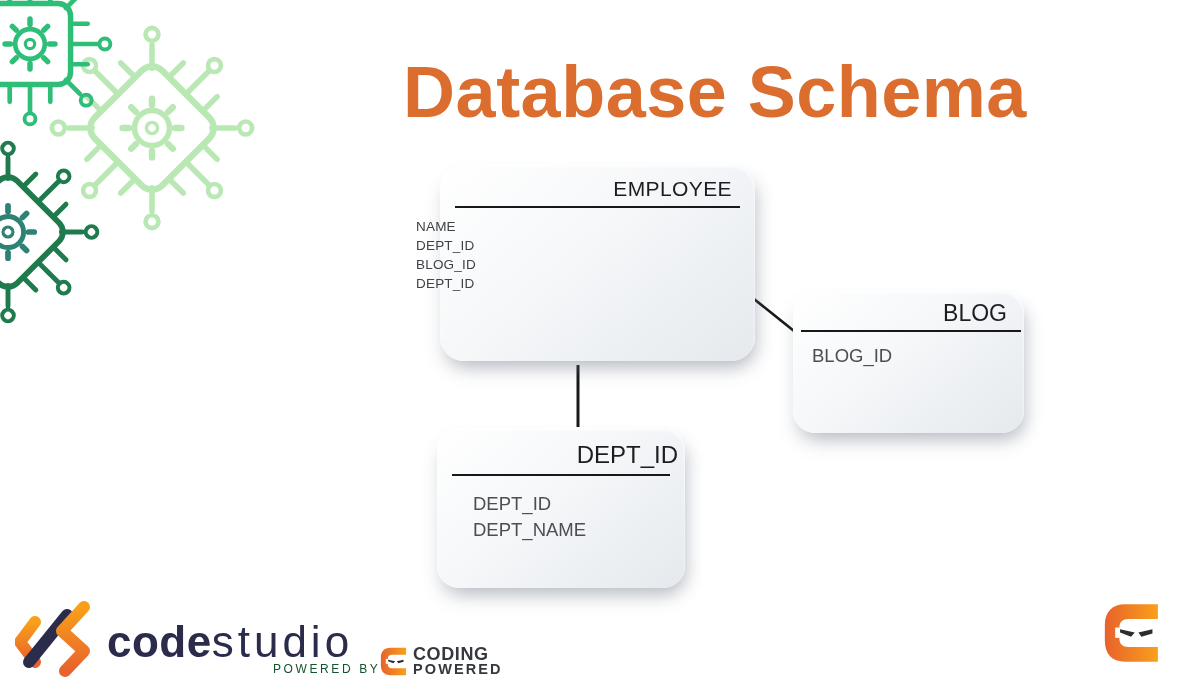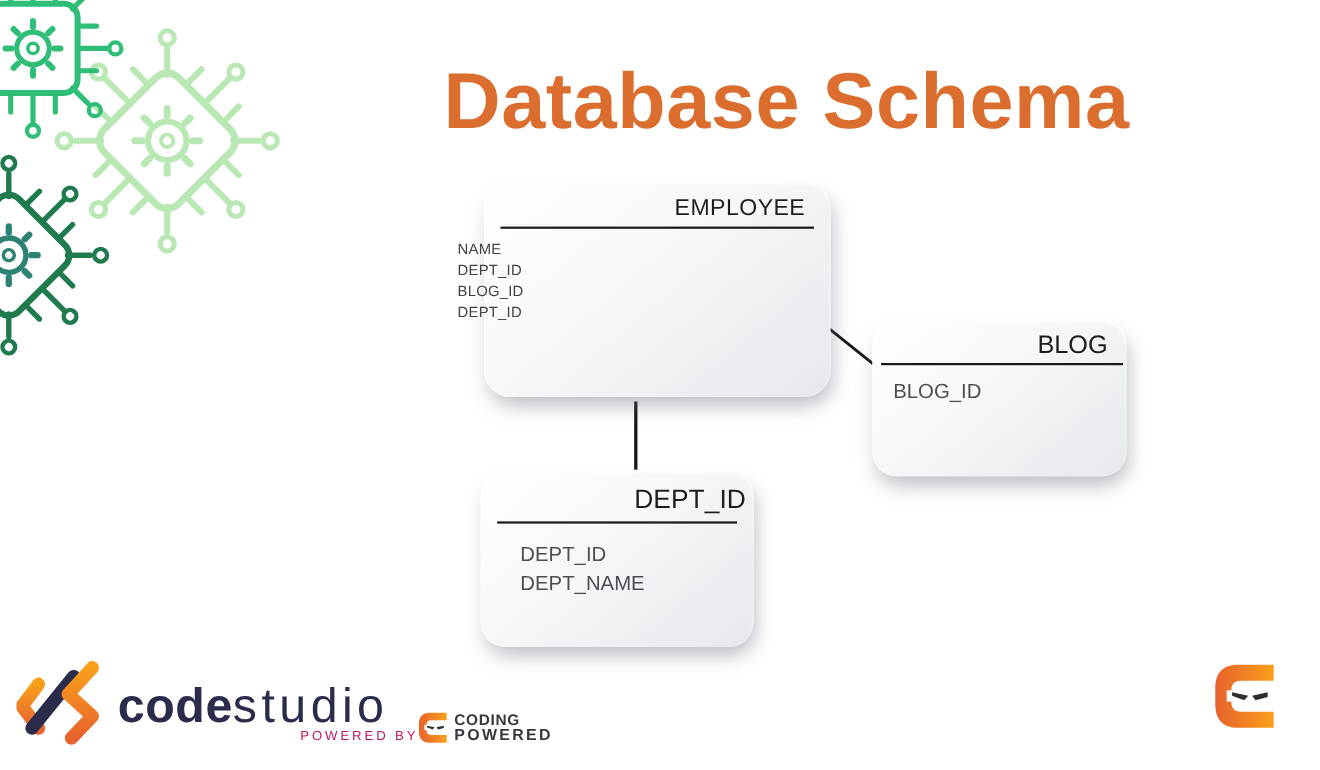--- a/index.html
+++ b/index.html
@@ -63,25 +63,25 @@
   
   .brand-mark{position:absolute;left:15px;top:601px}
   .brand-text{
     position:absolute;left:107px;top:609px;font-size:44px;line-height:1;
     color:var(--brand-navy);white-space:nowrap;margin-top:11px;
   }
   .brand-code{font-weight:800;letter-spacing:.5px}
   .brand-studio{font-weight:300;letter-spacing:4px}
   .powered{
     position:absolute;left:273px;top:662px;font-size:12px;font-weight:500;
-    letter-spacing:2.6px;color:#be185d;white-space:nowrap;
+    letter-spacing:2.6px;color:#14532d;white-space:nowrap;
   }
   .cn-logo-small{position:absolute;left:380px;top:645px}
   .cn-text{position:absolute;left:413px;top:647px;color:#35393d;font-weight:800}
-  .cn-text .cn1{font-size:14px;line-height:15px;letter-spacing:.6px}
+  .cn-text .cn1{font-size:18px;line-height:15px;letter-spacing:.6px}
   .cn-text .cn2{font-size:14.5px;line-height:15px;letter-spacing:2.1px}
   .cn-logo-big{position:absolute;left:1103px;top:601px}
 
   .stopA{stop-color:var(--logo-orange-1)}
   .stopB{stop-color:var(--logo-orange-2)}
 </style>
 </head>
 <body>
 
 <div class="canvas">

